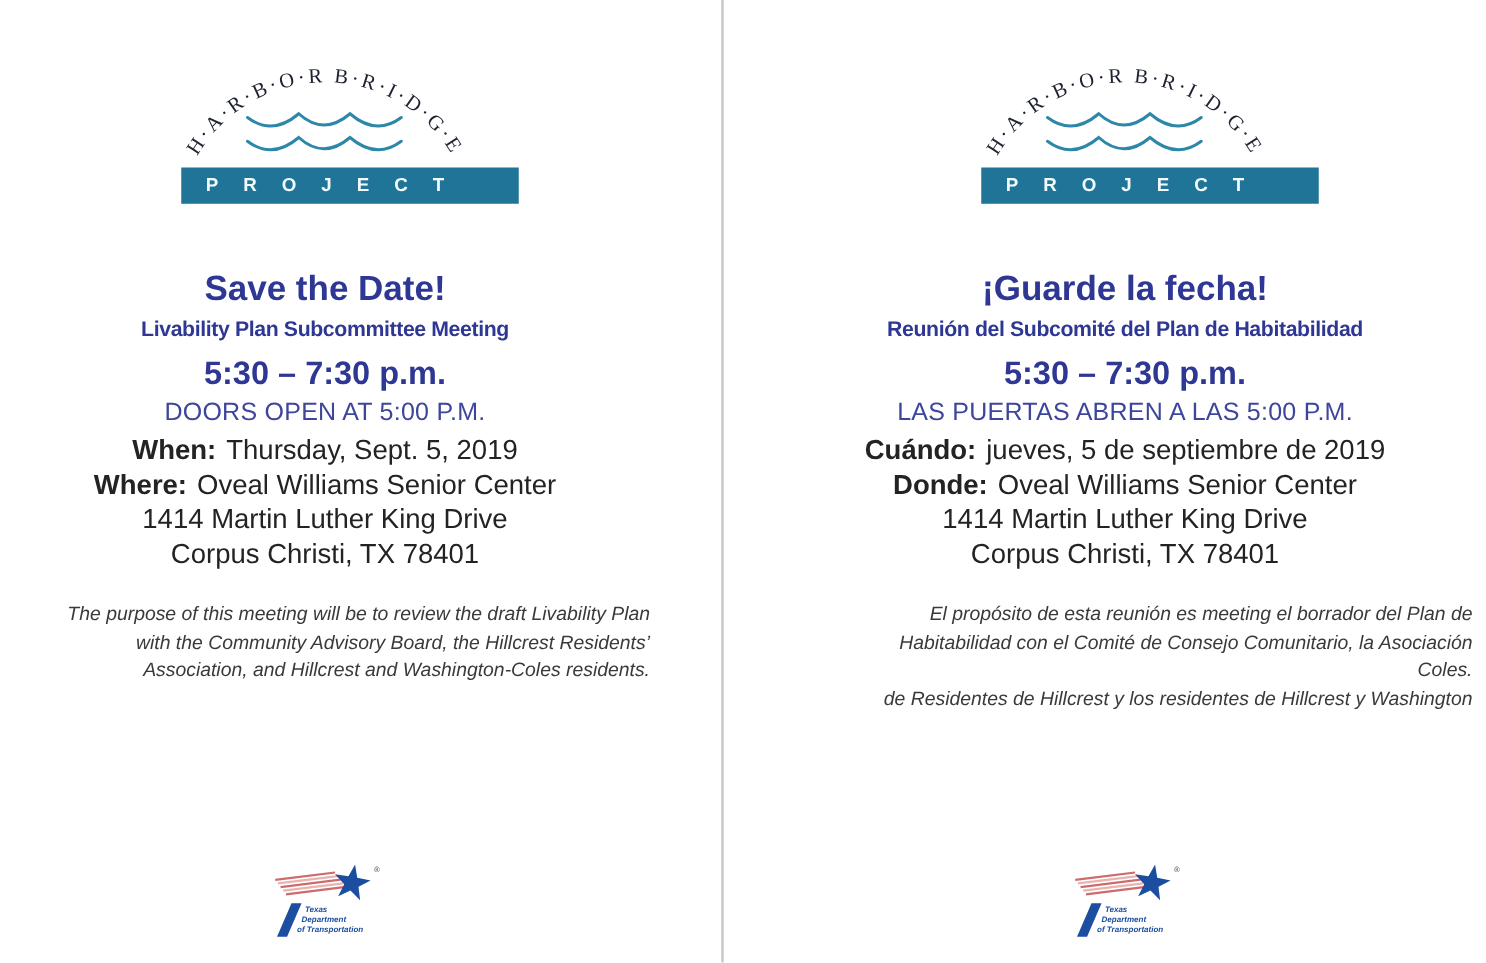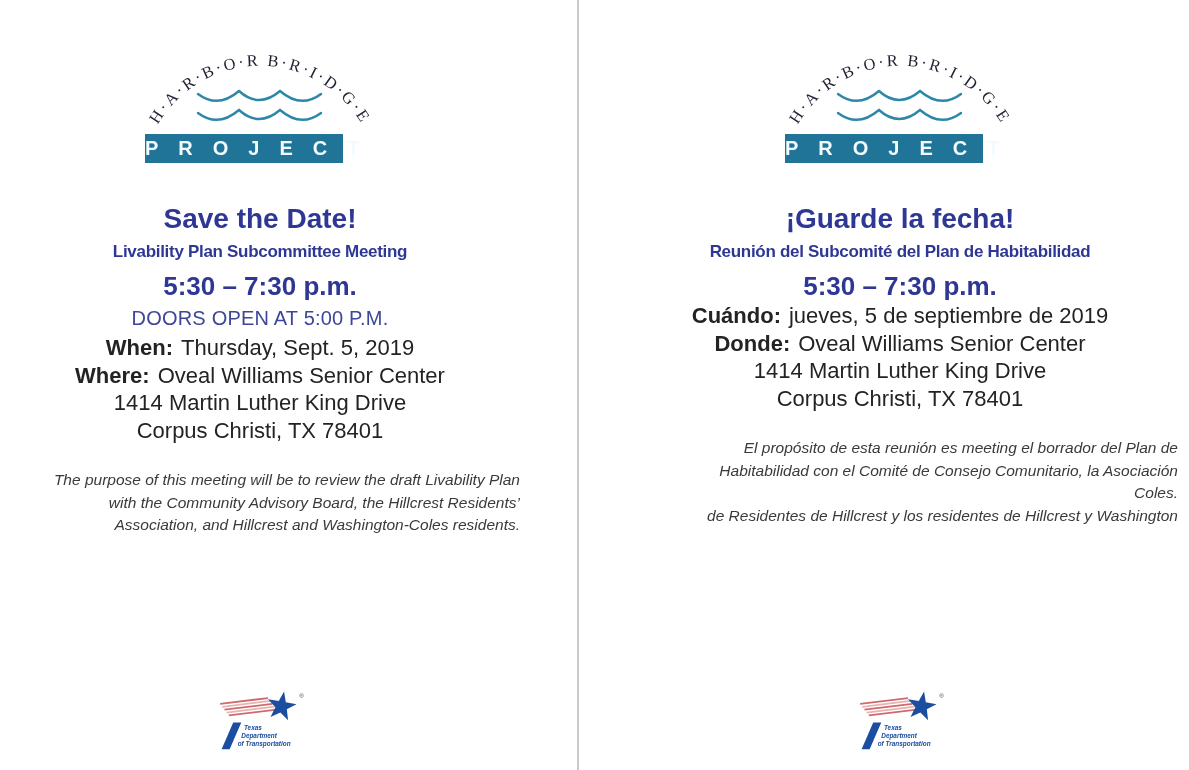--- a/index.html
+++ b/index.html
@@ -15,26 +15,26 @@
   }
   .divider{position:absolute; left:577px; top:0; width:2px; height:770px; background:var(--divider);}
   .panel{position:absolute; top:0; height:770px; text-align:center;}
   .panel-en{left:0; width:520px;}
   .panel-es{left:622px; width:556px;}
 
   
   .hb-logo{width:230px; margin:30px auto 0;}
   .hb-arch-svg{display:block; width:230px; height:104px;}
   .hb-banner{
-    width:198px; height:29px; background:var(--teal);
-    color:#f2fbff; font-size:20px; font-weight:bold; line-height:29px;
+    width:270px; height:29px; background:var(--teal);
+    color:#f2fbff; font-size:15px; font-weight:bold; line-height:29px;
     letter-spacing:20px; padding-right:20px; text-align:center;
   }
 
-  .flyer-title{margin-top:40px; font-size:28px; font-weight:bold; color:var(--navy); line-height:32px; white-space:nowrap;}
+  .flyer-title{margin-top:52px; font-size:28px; font-weight:bold; color:var(--navy); line-height:32px; white-space:nowrap;}
   .flyer-subtitle{margin-top:3px; font-size:17px; font-weight:bold; color:var(--navy); line-height:28px; letter-spacing:-0.3px; white-space:nowrap;}
   .meeting-time{margin-top:8px; font-size:26px; font-weight:bold; color:var(--navy); line-height:24px;}
   .doors-note{margin-top:8px; font-size:20px; color:var(--doors_blue); line-height:24px; letter-spacing:0.2px;}
 
   .details{margin-top:4px; color:var(--text_black); font-size:22px;}
   .detail-row{line-height:27.5px; white-space:nowrap;}
   .detail-label{font-weight:bold; margin-right:8px;}
 
   .purpose{margin-top:25px; font-style:italic; color:var(--italic_gray); font-size:15.5px;text-align:right;}
   .purpose div{line-height:22.5px; white-space:nowrap;}
@@ -122,20 +122,21 @@
         <path d="M53,64 Q73,79 94,61 Q114,79 135,61 Q156,79 176,64"></path>
         <path d="M53,83 Q73,98 94,80 Q114,98 135,80 Q156,98 176,83"></path>
       </g>
     </svg>
     <div class="hb-banner">PROJECT</div>
   </div>
 
   <h1 class="flyer-title">¡Guarde la fecha!</h1>
   <h2 class="flyer-subtitle">Reunión del Subcomité del Plan de Habitabilidad</h2>
   <div class="meeting-time">5:30 – 7:30 p.m.</div>
+  <div class="doors-note">LAS PUERTAS ABREN A LAS 5:00 P.M.</div>
 
   <div class="details">
     <div class="detail-row">
       <span class="detail-label">Cuándo:</span><span class="detail-value">jueves, 5 de septiembre de 2019</span>
     </div>
     <div class="detail-row">
       <span class="detail-label">Donde:</span><span class="detail-value">Oveal Williams Senior Center</span>
     </div>
     <div class="detail-row">1414 Martin Luther King Drive</div>
     <div class="detail-row">Corpus Christi, TX 78401</div>

